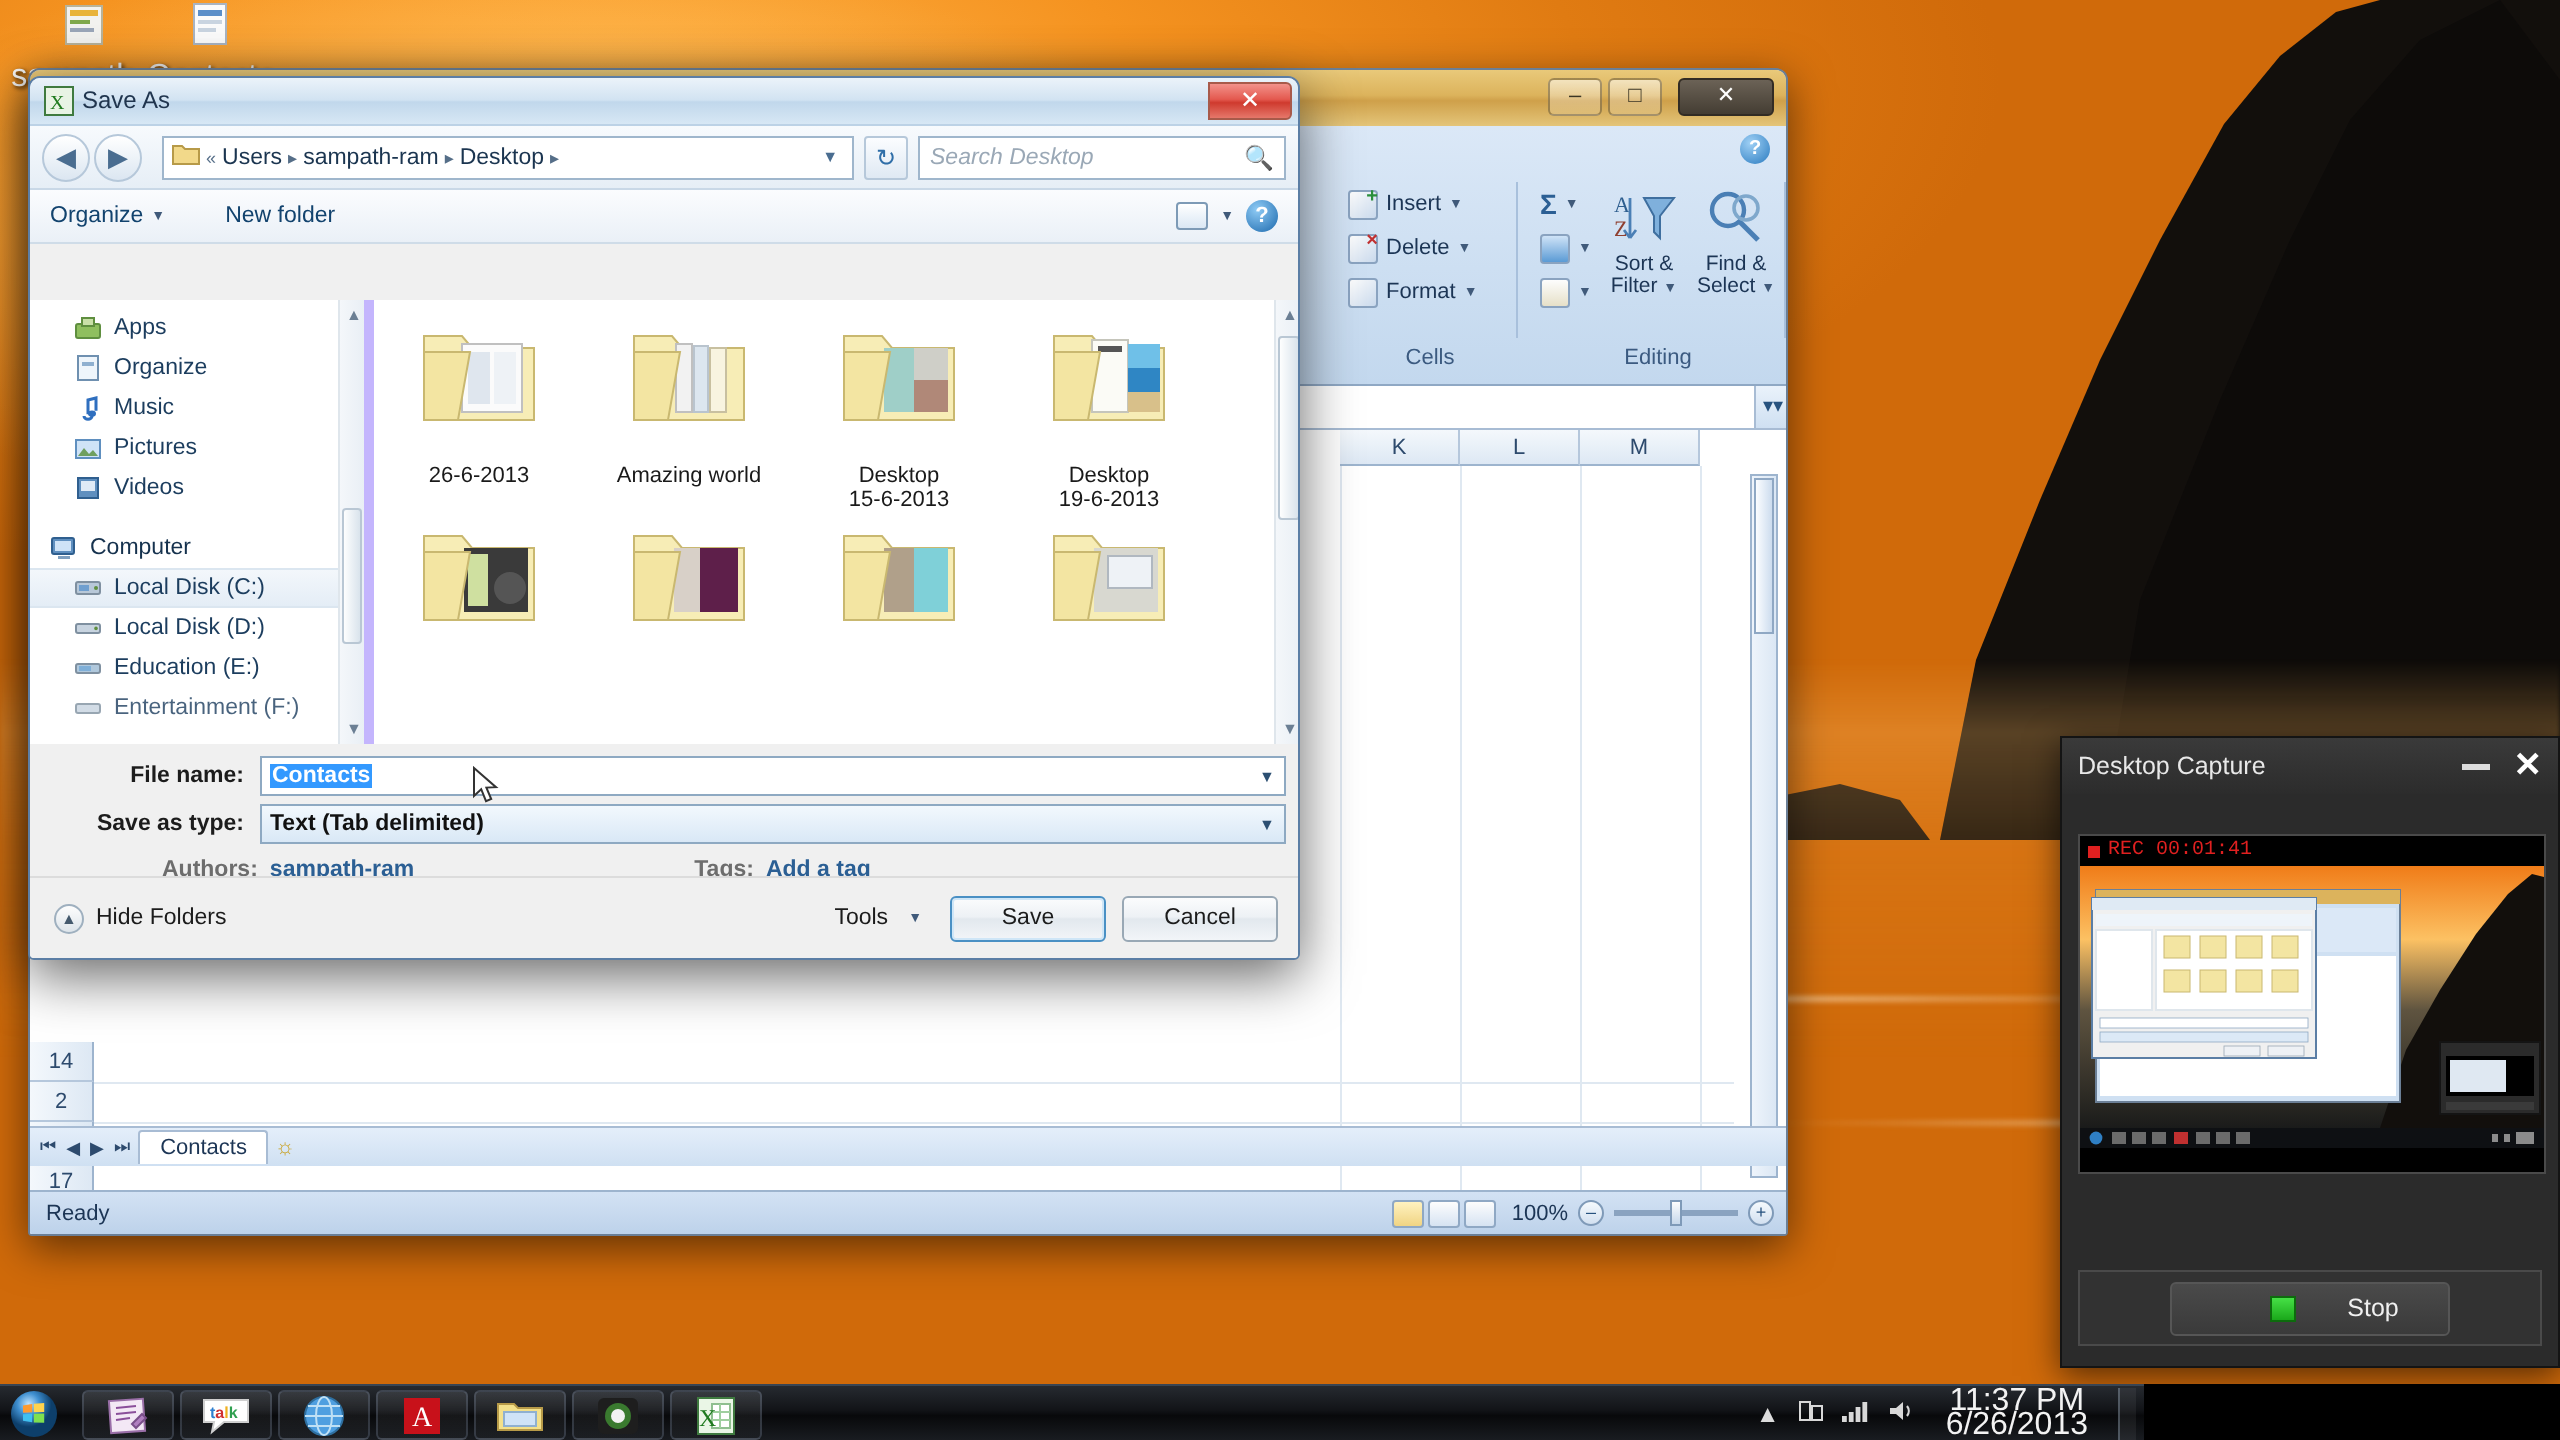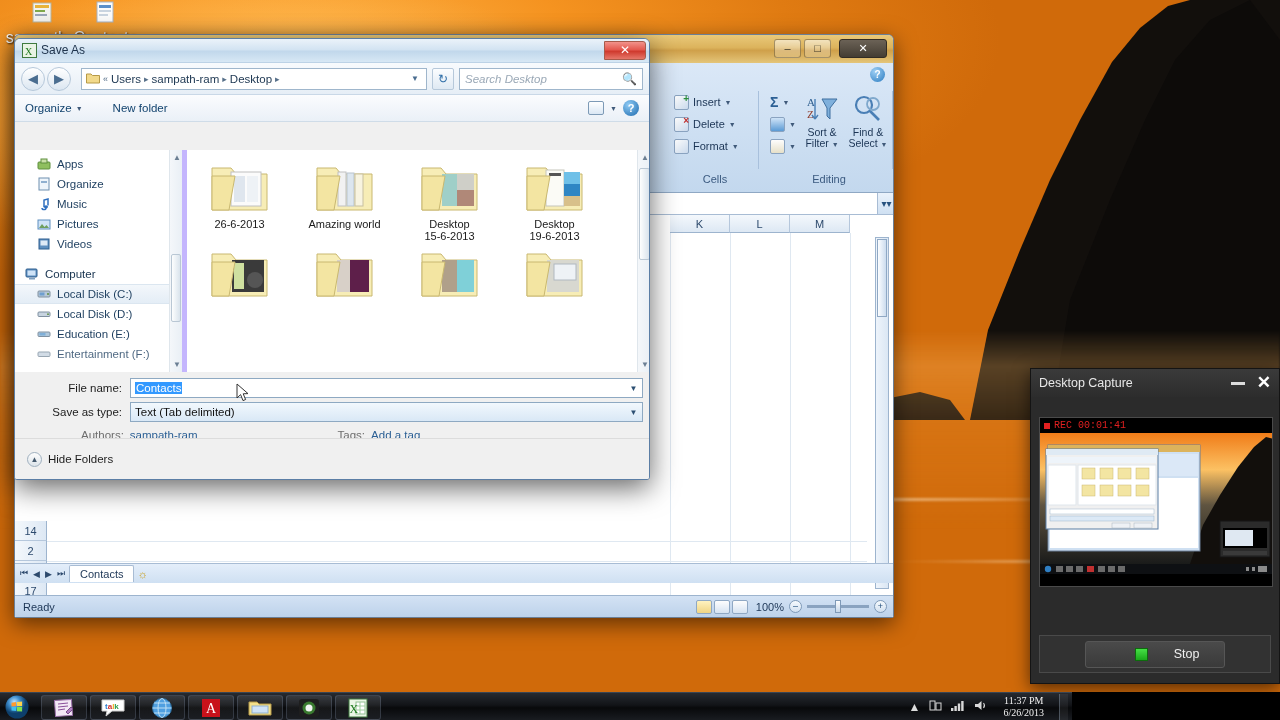--- a/index.html
+++ b/index.html
@@ -278,34 +278,34 @@
   .sarrow { position:absolute; left:3px; color:#6b7f94; font-size:8px; }
 
   #sa-files {
     flex:1; position:relative; background:#fff; overflow:hidden;
   }
   #file-grid {
     position:absolute; left:0; top:6px; width:420px;
     display:flex; flex-wrap:wrap;
   }
   .fitem { width:105px; text-align:center; padding-top:4px; }
-  .fname { font-size:11px; color:#1a1a1a; line-height:12px; margin-top:2px; }
+  .fname { font-size:11px; color:#1a1a1a; line-height:12px; margin-top:16px; }
   .folder { width:62px; height:56px; margin:0 auto; position:relative; }
   #files-scroll {
     position:absolute; right:0; top:0; width:14px; height:100%;
     background:linear-gradient(90deg,#f4f7fa,#e9eff5); border-left:1px solid #dfe6ec;
   }
   #files-scroll .fthumb {
     position:absolute; left:1px; top:18px; width:11px; height:92px;
     background:linear-gradient(90deg,#fdfefe,#d9e3ec); border:1px solid #b9c7d4; border-radius:2px;
   }
 
   #sa-fields {
     position:absolute; left:0; top:333px; width:636px; height:68px;
-    background:#f0f0f0; padding-top:6px;
+    background:#f0f0f0; padding-top:6px;font-weight:bold;
   }
   .field-row { display:flex; align-items:center; height:20px; margin-bottom:4px; }
   .field-label { width:115px; text-align:right; padding-right:8px; font-size:11.5px; color:#1c1c1c; }
   .field-input {
     flex:1; margin-right:8px; height:20px; border:1px solid #8ea9c2;
     background:#fff; position:relative; display:flex; align-items:center;
     padding:0 4px; font-size:11.5px; color:#111;
   }
   .field-input.combo { background:linear-gradient(180deg,#f2f8fd,#d9e8f6); }
   .field-input .cdrop {
@@ -393,21 +393,21 @@
   .tbbtn {
     width:46px; height:25px; margin-left:3px;
     border:1px solid rgba(150,170,200,.22); border-radius:3px;
     background:linear-gradient(180deg,rgba(255,255,255,.10),rgba(255,255,255,.02));
     display:flex; align-items:center; justify-content:center;
   }
   #tray {
     margin-left:auto; display:flex; align-items:center; gap:9px; padding-right:4px; height:100%;
   }
   .tray-ico { color:#dcdcdc; font-size:12px; }
-  #clock { color:#f2f2f2; font-size:10px; text-align:center; line-height:12px; padding:0 6px;font-family:Liberation Serif, serif; }
+  #clock { color:#f2f2f2; font-size:16px; text-align:center; line-height:12px; padding:0 6px; }
   #showdesk { width:9px; height:26px; border-left:1px solid rgba(160,180,200,.35); background:rgba(255,255,255,.06); }
 </style>
 </head>
 <body>
 
 <div id="desktop">
   <div id="sunglow"></div>
 
   <div id="headland">
     <svg width="560" height="420" viewBox="0 0 560 420">
@@ -849,20 +849,28 @@
       <span class="meta-label" style="margin-left:140px;">Tags:</span>
       <span class="meta-value">Add a tag</span>
     </div>
   </div>
 
   <div id="sa-footer">
     <span id="hide-folders">
       <span class="circ-btn">▲</span>
       <span>Hide Folders</span>
     </span>
+    <span id="footer-right">
+      <span id="tools-btn">
+        <span>Tools</span>
+        <span class="arrow-dn">▼</span>
+      </span>
+      <span class="dlg-btn default">Save</span>
+      <span class="dlg-btn">Cancel</span>
+    </span>
   </div>
 </div>
 
 <div id="mouse-cursor">
   <svg width="14" height="20" viewBox="0 0 14 20">
       <path d="M1 1 L1 15 L4.6 11.6 L7 17.6 L9.6 16.5 L7.2 10.8 L12 10.6 Z" fill="#fff" stroke="#333" stroke-width="1"></path>
     </svg>
 </div>
 
 <div id="capture">

